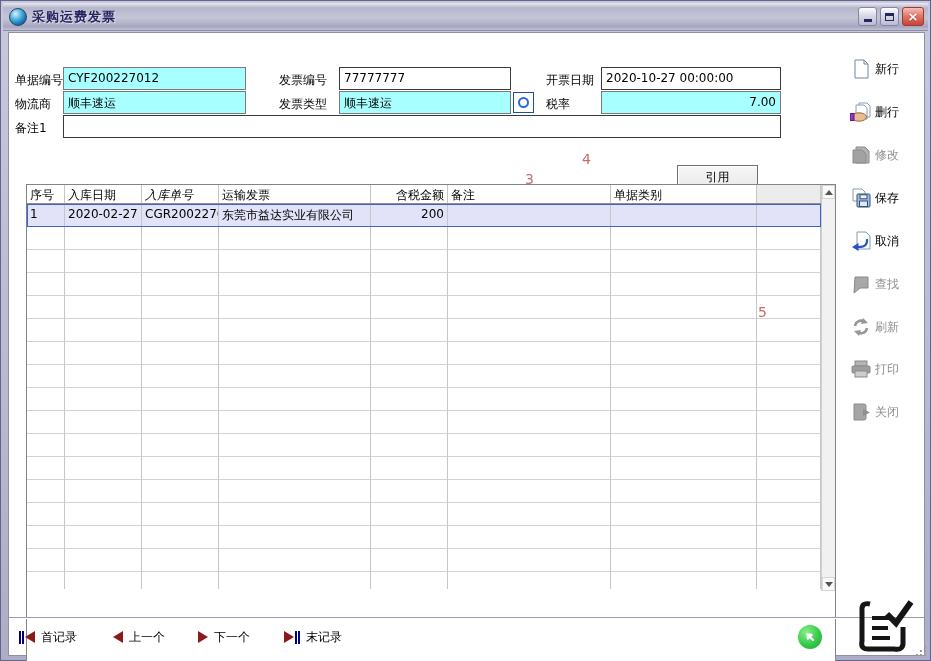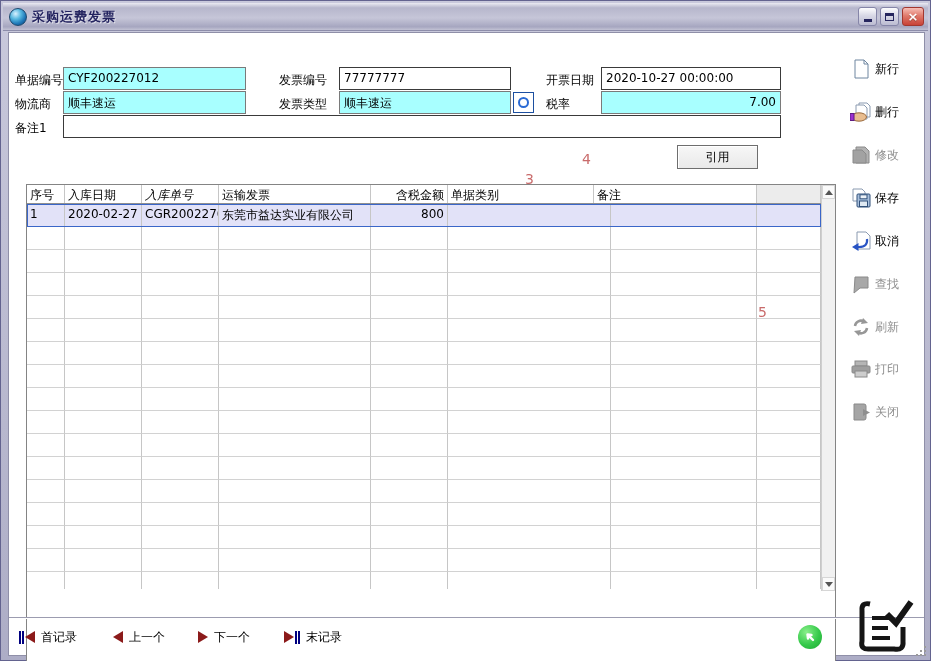--- a/index.html
+++ b/index.html
@@ -124,40 +124,40 @@
   <div class="field" style="left:62px;top:90px;width:183px;">顺丰速运</div>
   <div class="field white" style="left:338px;top:66px;width:172px;">77777777</div>
   <div class="field" style="left:338px;top:90px;width:172px;">顺丰速运</div>
   <div class="pickbtn">
       <div class="dot"></div>
     </div>
   <div class="field white" style="left:600px;top:66px;width:180px;">2020-10-27 00:00:00</div>
   <div class="field num" style="left:600px;top:90px;width:180px;">7.00</div>
   <div class="field white" style="left:62px;top:114px;width:718px;"></div>
 
-  <div class="btn" style="left:676px;top:144px;width:81px;height:24px;">引用</div>
+  <div class="btn" style="left:676px;top:164px;width:81px;height:24px;">引用</div>
 
   <div class="tablewrap">
     <div class="gridclip" id="grid">
         <div class="trow hdr">
           <div class="tcell" style="width: 38px;">序号</div>
           <div class="tcell" style="width: 77px;">入库日期</div>
           <div class="tcell" style="width: 77px; font-style: italic;">入库单号</div>
           <div class="tcell" style="width: 152px;">运输发票</div>
           <div class="tcell num" style="width: 77px;">含税金额</div>
+          <div class="tcell" style="width: 163px;">备注</div>
           <div class="tcell" style="width: 146px;">单据类别</div>
-          <div class="tcell" style="width: 163px;">备注</div>
           <div class="tcell last" style="width: 64px;"></div>
         </div>
         <div class="trow sel">
           <div class="tcell" style="width: 38px;">1</div>
           <div class="tcell" style="width: 77px;">2020-02-27</div>
           <div class="tcell" style="width: 77px;">CGR2002270</div>
           <div class="tcell" style="width: 152px;">东莞市益达实业有限公司</div>
-          <div class="tcell num" style="width: 77px;">800</div>
+          <div class="tcell num" style="width: 77px;">200</div>
           <div class="tcell" style="width: 163px;"></div>
           <div class="tcell" style="width: 146px;"></div>
           <div class="tcell last" style="width: 64px;"></div>
         </div>
         <div class="trow">
           <div class="tcell" style="width: 38px;"></div>
           <div class="tcell" style="width: 77px;"></div>
           <div class="tcell" style="width: 77px;"></div>
           <div class="tcell" style="width: 152px;"></div>
           <div class="tcell num" style="width: 77px;"></div>

